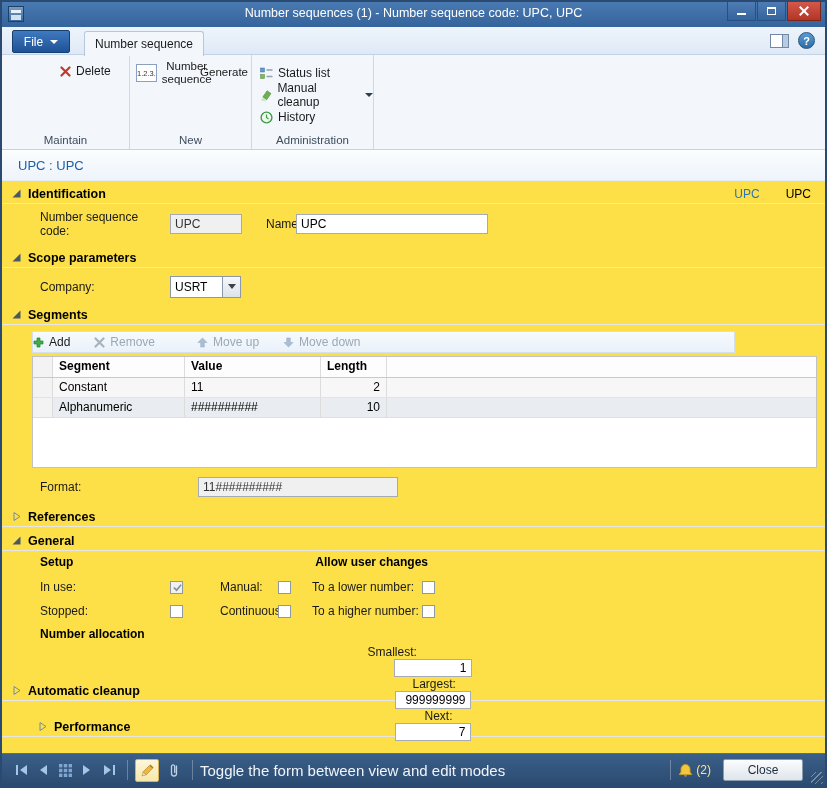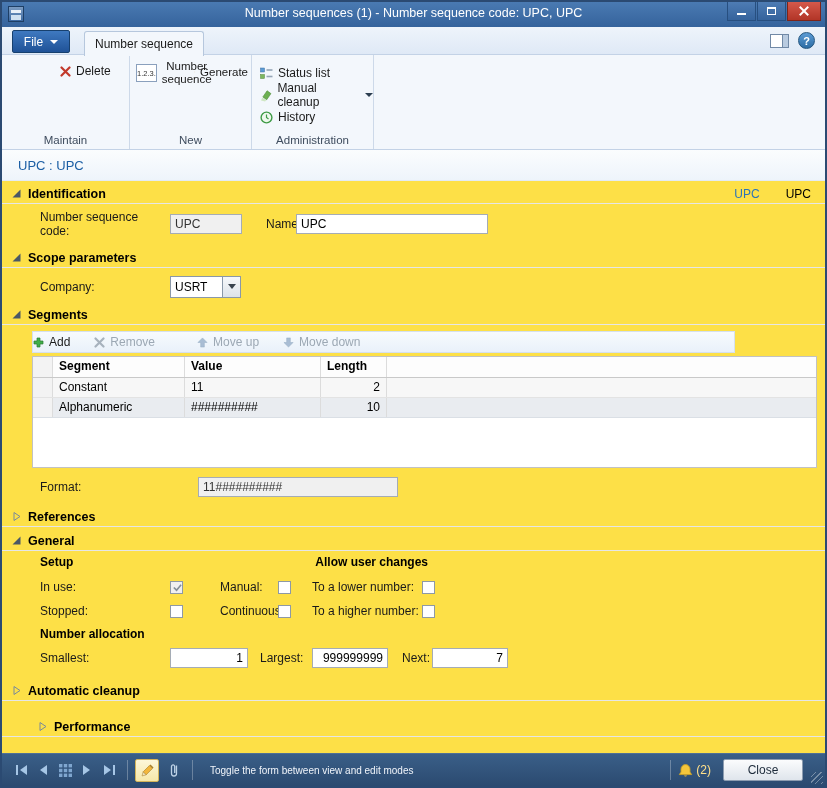--- a/index.html
+++ b/index.html
@@ -122,34 +122,34 @@
   .gen-body { padding:4px 0 4px 38px; font-size:12px; }
   .gh-row { height:20px; }
   .gh-row b { font-size:12px; }
   .w272 { display:inline-block; width:272px; }
   .g-row { height:24px; display:flex; align-items:center; }
   .gl1 { width:130px; } .gl2 { width:58px; margin-left:37px; } .gl3 { width:110px; margin-left:21px; }
   .cb { width:13px; height:13px; border:1px solid #8e99a5; background:#fff; display:inline-flex;
     align-items:center; justify-content:center; cursor:pointer; }
   .cb.disabled { background:#f0f0f0; cursor:default; }
   .alloc-head { height:22px; display:flex; align-items:center; }
-  .alloc-row { height:26px; display:flex; align-items:center; }
+  .alloc-row { height:26px; display:flex; align-items:center;flex-direction:column; }
   .al1 { width:130px; } .al2 { width:52px; margin-left:12px; } .al3 { width:30px; margin-left:14px; }
   .in78 { width:78px; } .in76 { width:76px; }
 
   
   .statusbar { position:absolute; left:0; right:0; bottom:0; height:33px;
     background:linear-gradient(#3a5f88,#2b4a70); border-top:1px solid #4f7096;
     display:flex; align-items:center; color:#fff; padding:0 8px; }
   .navbtn { width:22px; height:22px; display:flex; align-items:center; justify-content:center; cursor:pointer; }
   .sep { width:1px; height:20px; background:rgba(255,255,255,.28); margin:0 7px; }
   .sb-edit { width:24px; height:23px; border-radius:2px; background:linear-gradient(#fdf7da,#f6e7a9);
     border:1px solid #d4b45a; display:flex; align-items:center; justify-content:center; cursor:pointer; }
   .sb-clip { width:22px; height:23px; display:flex; align-items:center; justify-content:center; cursor:pointer; margin-left:4px; }
-  .hint { font-size:10px; color:#f0f4fa; margin-left:10px; }
+  .hint { font-size:15px; color:#f0f4fa; }
   .sb-right { margin-left:auto; display:flex; align-items:center; }
   .bell-wrap { display:flex; align-items:center; gap:3px; cursor:pointer; }
   .notif-count { font-size:12px; color:#ffe08a; }
   .close-btn { width:80px; height:22px; margin:0 14px 0 12px; border-radius:2px;
     background:linear-gradient(#fbfcfd,#dfe5ec); border:1px solid #8c9cb0; color:#1c2a3a;
     font-size:12px; display:flex; align-items:center; justify-content:center; cursor:pointer; }
   .grip { position:absolute; right:2px; bottom:2px; width:12px; height:12px;
     background:repeating-linear-gradient(135deg, transparent 0 3px, rgba(255,255,255,.35) 3px 4px); }
 </style>
 </head>

